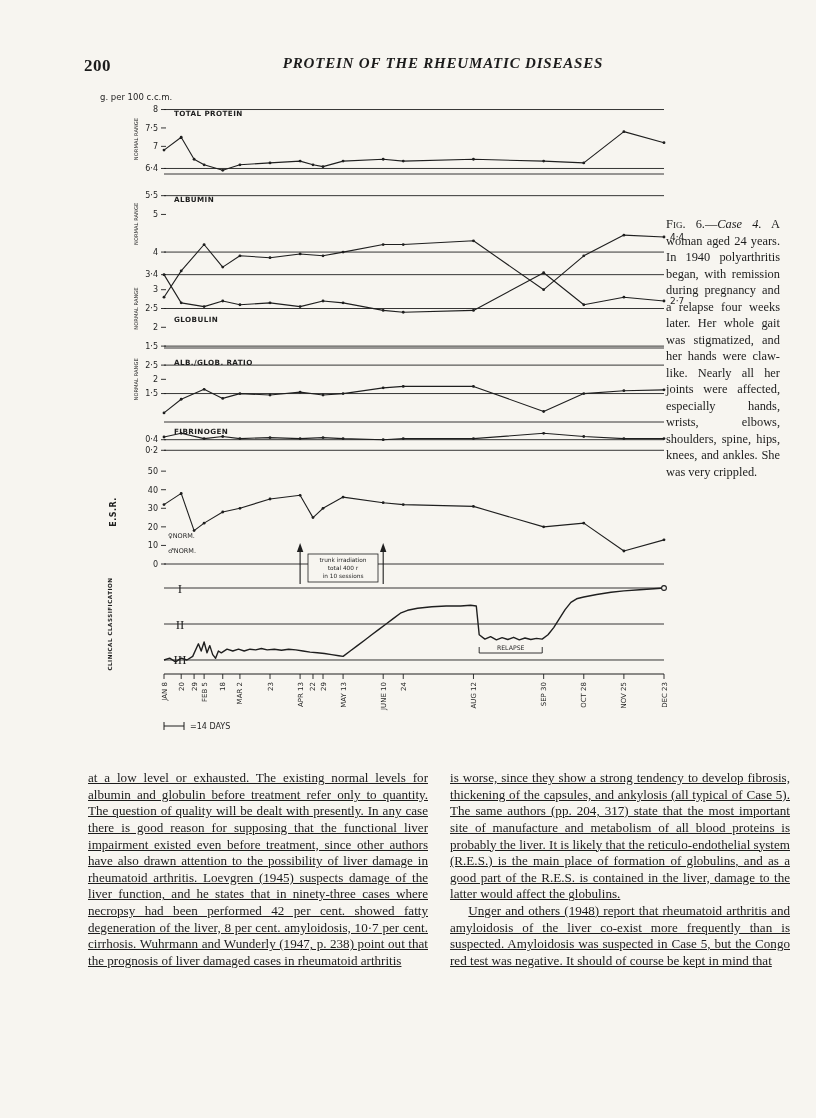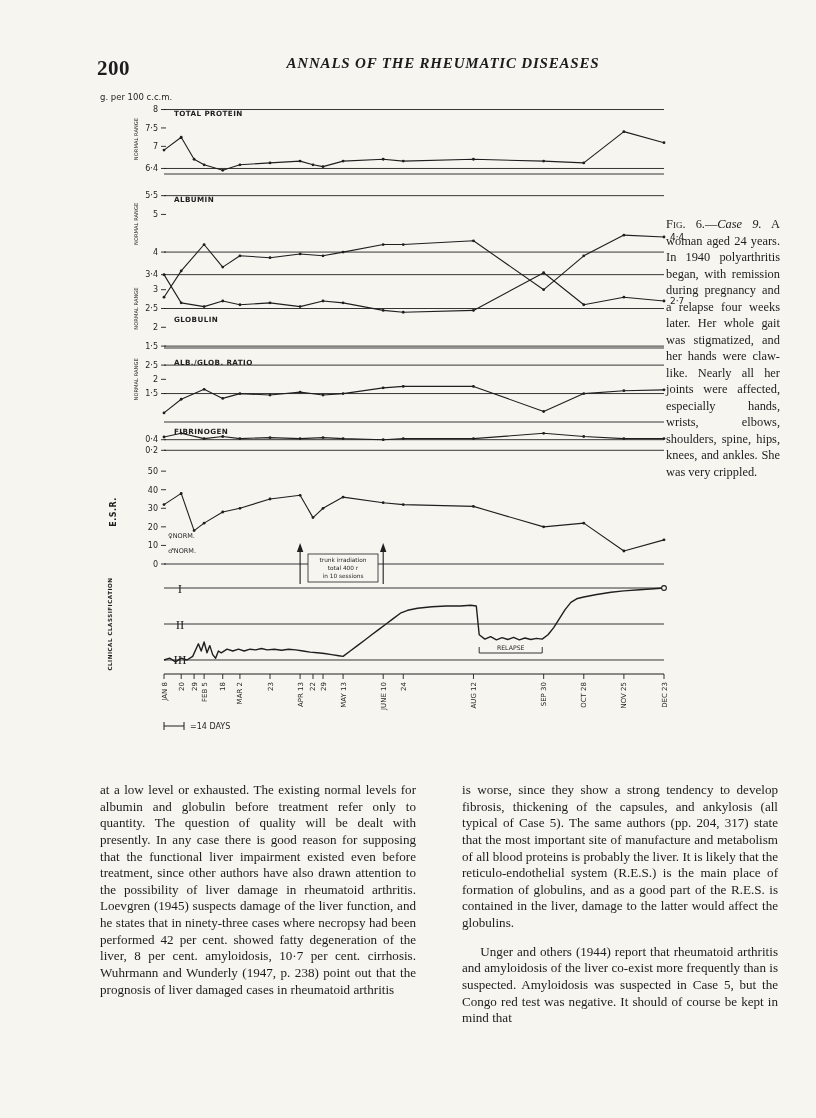--- a/index.html
+++ b/index.html
@@ -4,47 +4,47 @@
 <style>
   html,body{margin:0;padding:0;}
   body{
     width:816px;height:1118px;position:relative;
     background:#f7f5f0;color:#1c1c1c;
     font-family:"Liberation Serif", serif;
     overflow:hidden;
   }
   .pagenum{
     position:absolute;left:84px;top:56px;
-    font-size:21px;font-weight:bold;letter-spacing:.5px;margin-left:13px;
+    font-size:17px;font-weight:bold;letter-spacing:.5px;
   }
   .journal-title{
     position:absolute;left:120px;right:50px;top:55px;
     text-align:center;font-size:15px;font-weight:bold;font-style:italic;
     letter-spacing:.8px;
   }
   .chart-wrap{position:absolute;left:76px;top:90px;width:620px;height:660px;margin-left:22px;}
   .caption{
     position:absolute;left:666px;top:216px;width:114px;
     font-size:12.4px;line-height:1.33;text-align:justify;
   }
   .caption .sc{font-variant:small-caps;}
   .caption .case{font-style:italic;}
   .body-cols{
     position:absolute;left:88px;top:770px;width:702px;
     display:flex;gap:22px;
   }
   .col{width:340px;font-size:13.1px;line-height:1.27;text-align:justify;}
-  .col p{margin:12px;}
+  .col p{margin:0;text-decoration:underline;}
   .col p.indent{text-indent:1.4em;}
 </style>
 </head>
 <body>
 
 <div class="pagenum">200</div>
-<div class="journal-title">ANNALS OF THE RHEUMATIC DISEASES</div>
+<div class="journal-title">PROTEIN OF THE RHEUMATIC DISEASES</div>
 
 <div class="chart-wrap">
   <svg id="chart-svg" width="620" height="660">
       <text x="2" y="10" font-size="8.5" fill="#1f1f1f" font-family="DejaVu Sans, sans-serif" text-anchor="start">g. per 100 c.c.m.</text>
       <line x1="66" y1="19.526315789473696" x2="566" y2="19.526315789473696" stroke="#1f1f1f" stroke-width="0.9"></line>
       <line x1="63" y1="19.526315789473696" x2="68" y2="19.526315789473696" stroke="#1f1f1f" stroke-width="0.9"></line>
       <text x="60" y="22.326315789473696" font-size="8" fill="#1f1f1f" font-family="DejaVu Sans, sans-serif" text-anchor="end">8</text>
       <line x1="63" y1="37.947368421052644" x2="68" y2="37.947368421052644" stroke="#1f1f1f" stroke-width="0.9"></line>
       <text x="60" y="40.74736842105264" font-size="8" fill="#1f1f1f" font-family="DejaVu Sans, sans-serif" text-anchor="end">7·5</text>
       <line x1="63" y1="56.36842105263159" x2="68" y2="56.36842105263159" stroke="#1f1f1f" stroke-width="0.9"></line>
@@ -282,24 +282,24 @@
       <line x1="444.2234957020058" y1="563" x2="444.2234957020058" y2="557" stroke="#1f1f1f" stroke-width="0.9"></line>
       <text x="412.70487106017197" y="560" font-size="6.2" fill="#1f1f1f" font-family="DejaVu Sans, sans-serif" text-anchor="middle">RELAPSE</text>
       <line x1="66" y1="632" x2="66" y2="640" stroke="#1f1f1f" stroke-width="1"></line>
       <line x1="86" y1="632" x2="86" y2="640" stroke="#1f1f1f" stroke-width="1"></line>
       <line x1="66" y1="636" x2="86" y2="636" stroke="#1f1f1f" stroke-width="1"></line>
       <text x="92" y="639" font-size="8" fill="#1f1f1f" font-family="DejaVu Sans, sans-serif" text-anchor="start">=14 DAYS</text>
     </svg>
 </div>
 
 <div class="caption">
-  <span class="sc">Fig. 6.—</span><span class="case">Case 9.</span><span> A woman aged 24 years. In 1940 polyarthritis began, with remission during pregnancy and a relapse four weeks later. Her whole gait was stigmatized, and her hands were claw-like. Nearly all her joints were affected, especially hands, wrists, elbows, shoulders, spine, hips, knees, and ankles. She was very crippled.</span>
+  <span class="sc">Fig. 6.—</span><span class="case">Case 4.</span><span> A woman aged 24 years. In 1940 polyarthritis began, with remission during pregnancy and a relapse four weeks later. Her whole gait was stigmatized, and her hands were claw-like. Nearly all her joints were affected, especially hands, wrists, elbows, shoulders, spine, hips, knees, and ankles. She was very crippled.</span>
 </div>
 
 <div class="body-cols">
   <div class="col">
     <p>at a low level or exhausted.  The existing normal levels for albumin and globulin before treatment refer only to quantity.  The question of quality will be dealt with presently.  In any case there is good reason for supposing that the functional liver impairment existed even before treatment, since other authors have also drawn attention to the possibility of liver damage in rheumatoid arthritis. Loevgren (1945) suspects damage of the liver function, and he states that in ninety-three cases where necropsy had been performed 42 per cent. showed fatty degeneration of the liver, 8 per cent. amyloidosis, 10·7 per cent. cirrhosis.  Wuhrmann and Wunderly (1947, p. 238) point out that the prognosis of liver damaged cases in rheumatoid arthritis</p>
   </div>
   <div class="col">
     <p>is worse, since they show a strong tendency to develop fibrosis, thickening of the capsules, and ankylosis (all typical of Case 5).  The same authors (pp. 204, 317) state that the most important site of manufacture and metabolism of all blood proteins is probably the liver.  It is likely that the reticulo-endothelial system (R.E.S.) is the main place of formation of globulins, and as a good part of the R.E.S. is contained in the liver, damage to the latter would affect the globulins.</p>
-    <p class="indent">Unger and others (1944) report that rheumatoid arthritis and amyloidosis of the liver co-exist more frequently than is suspected.  Amyloidosis was suspected in Case 5, but the Congo red test was negative.  It should of course be kept in mind that</p>
+    <p class="indent">Unger and others (1948) report that rheumatoid arthritis and amyloidosis of the liver co-exist more frequently than is suspected.  Amyloidosis was suspected in Case 5, but the Congo red test was negative.  It should of course be kept in mind that</p>
   </div>
 </div>
 
 </body></html>

